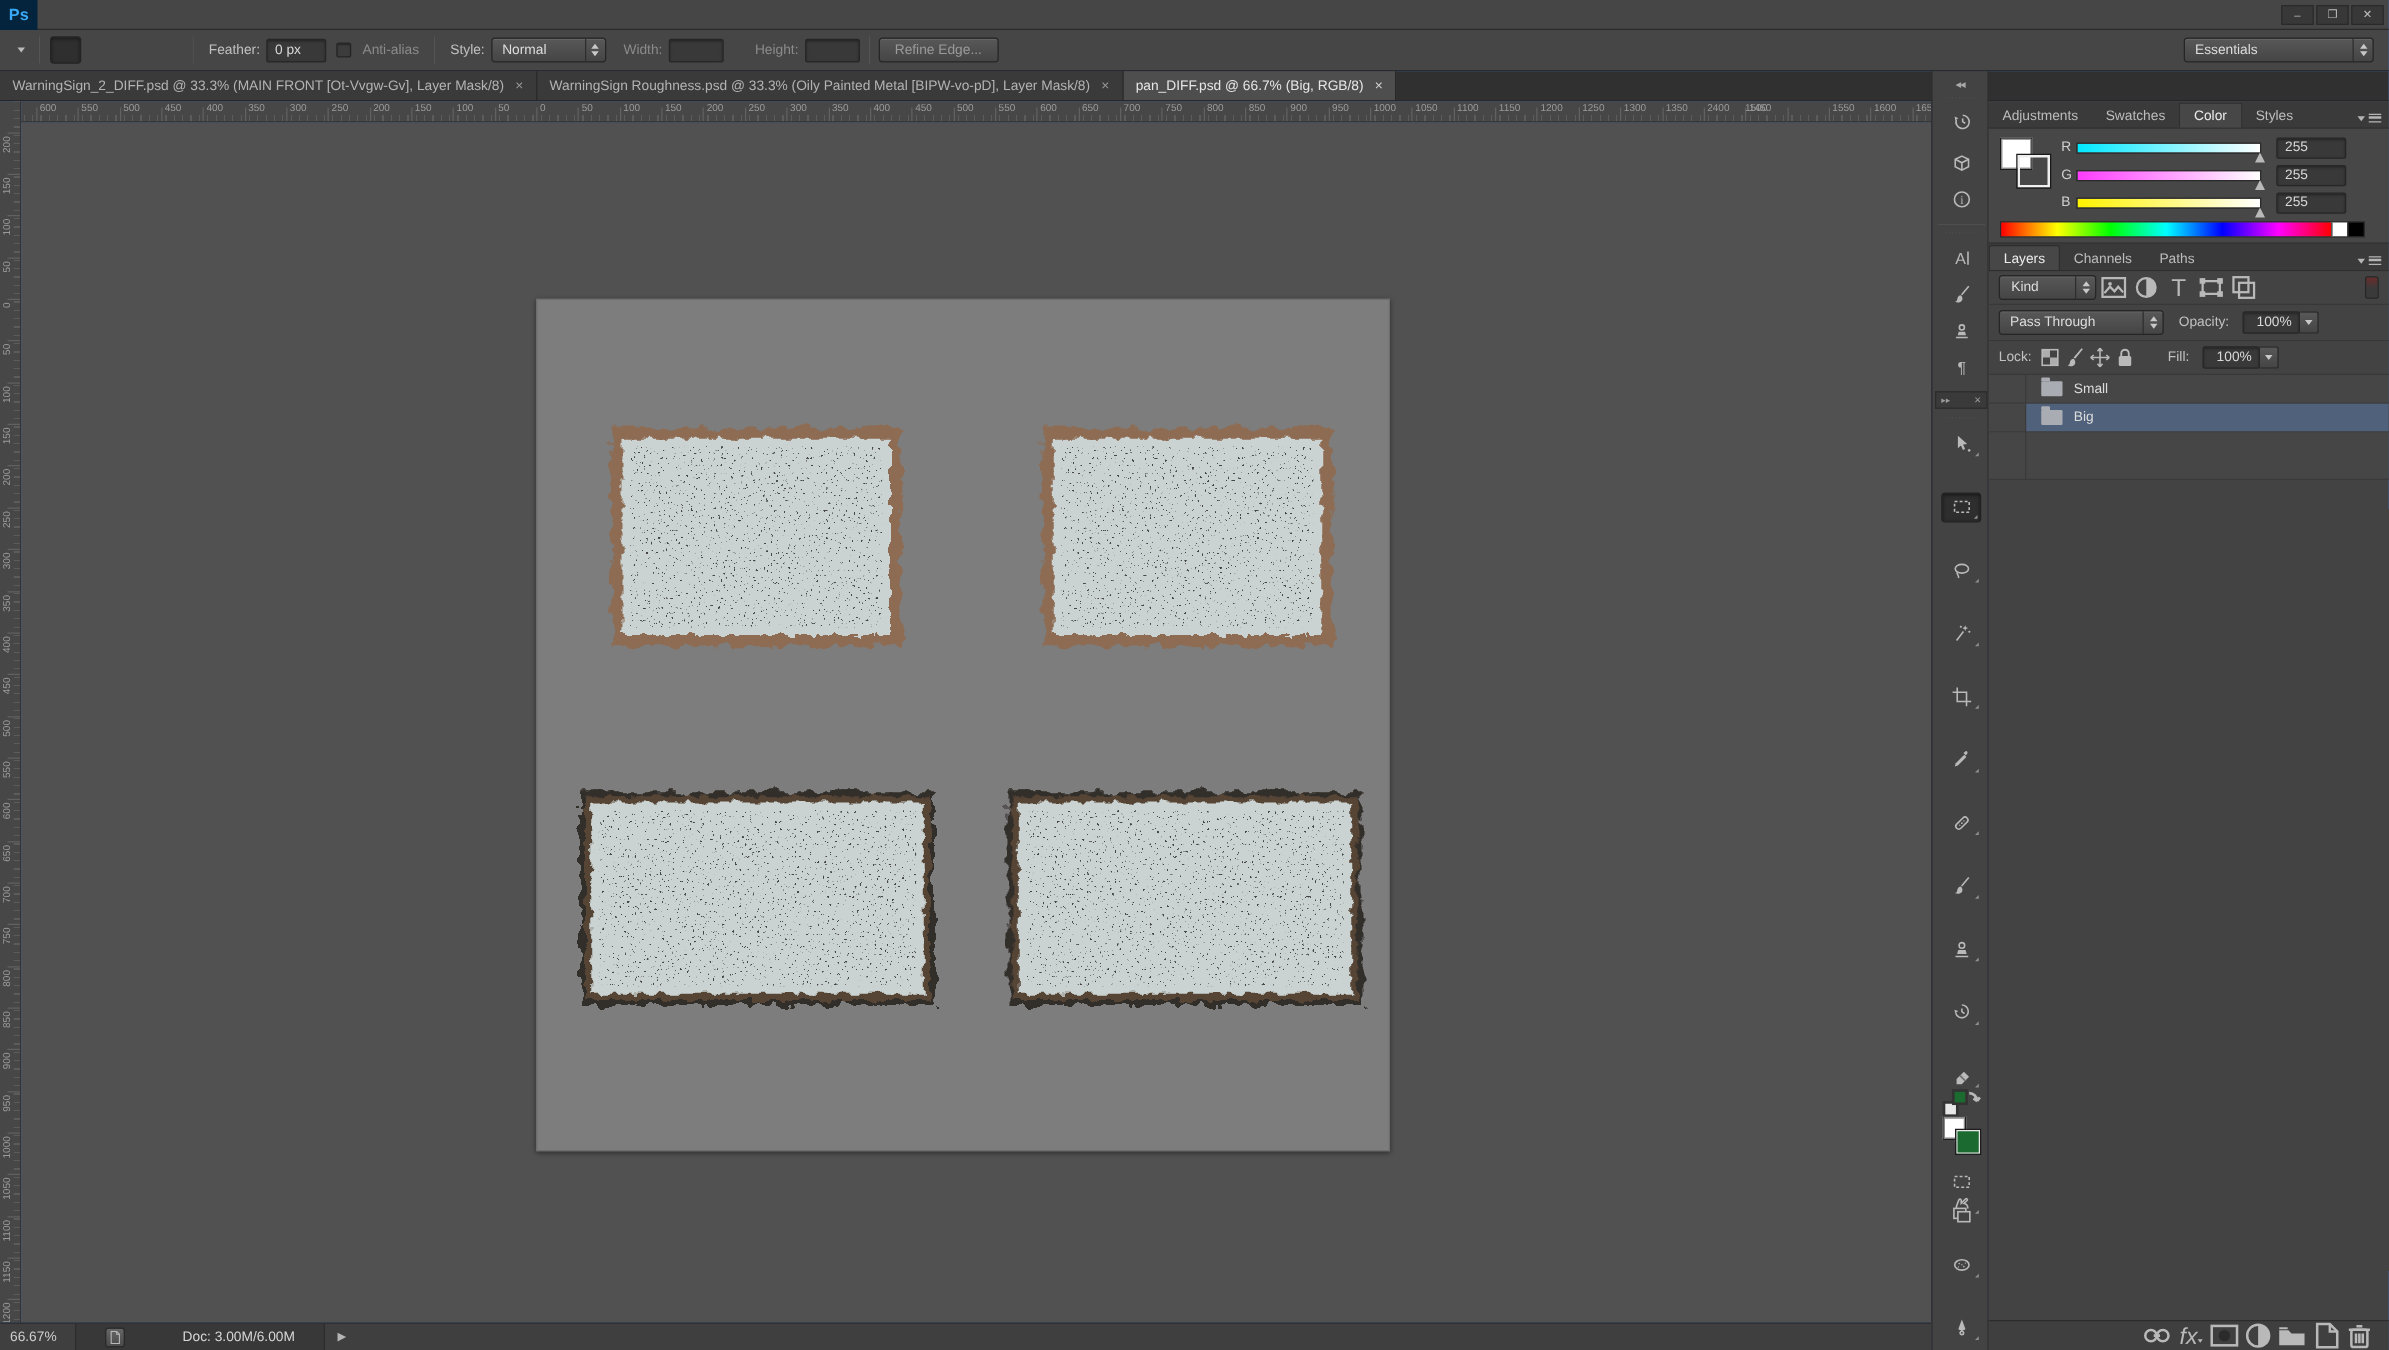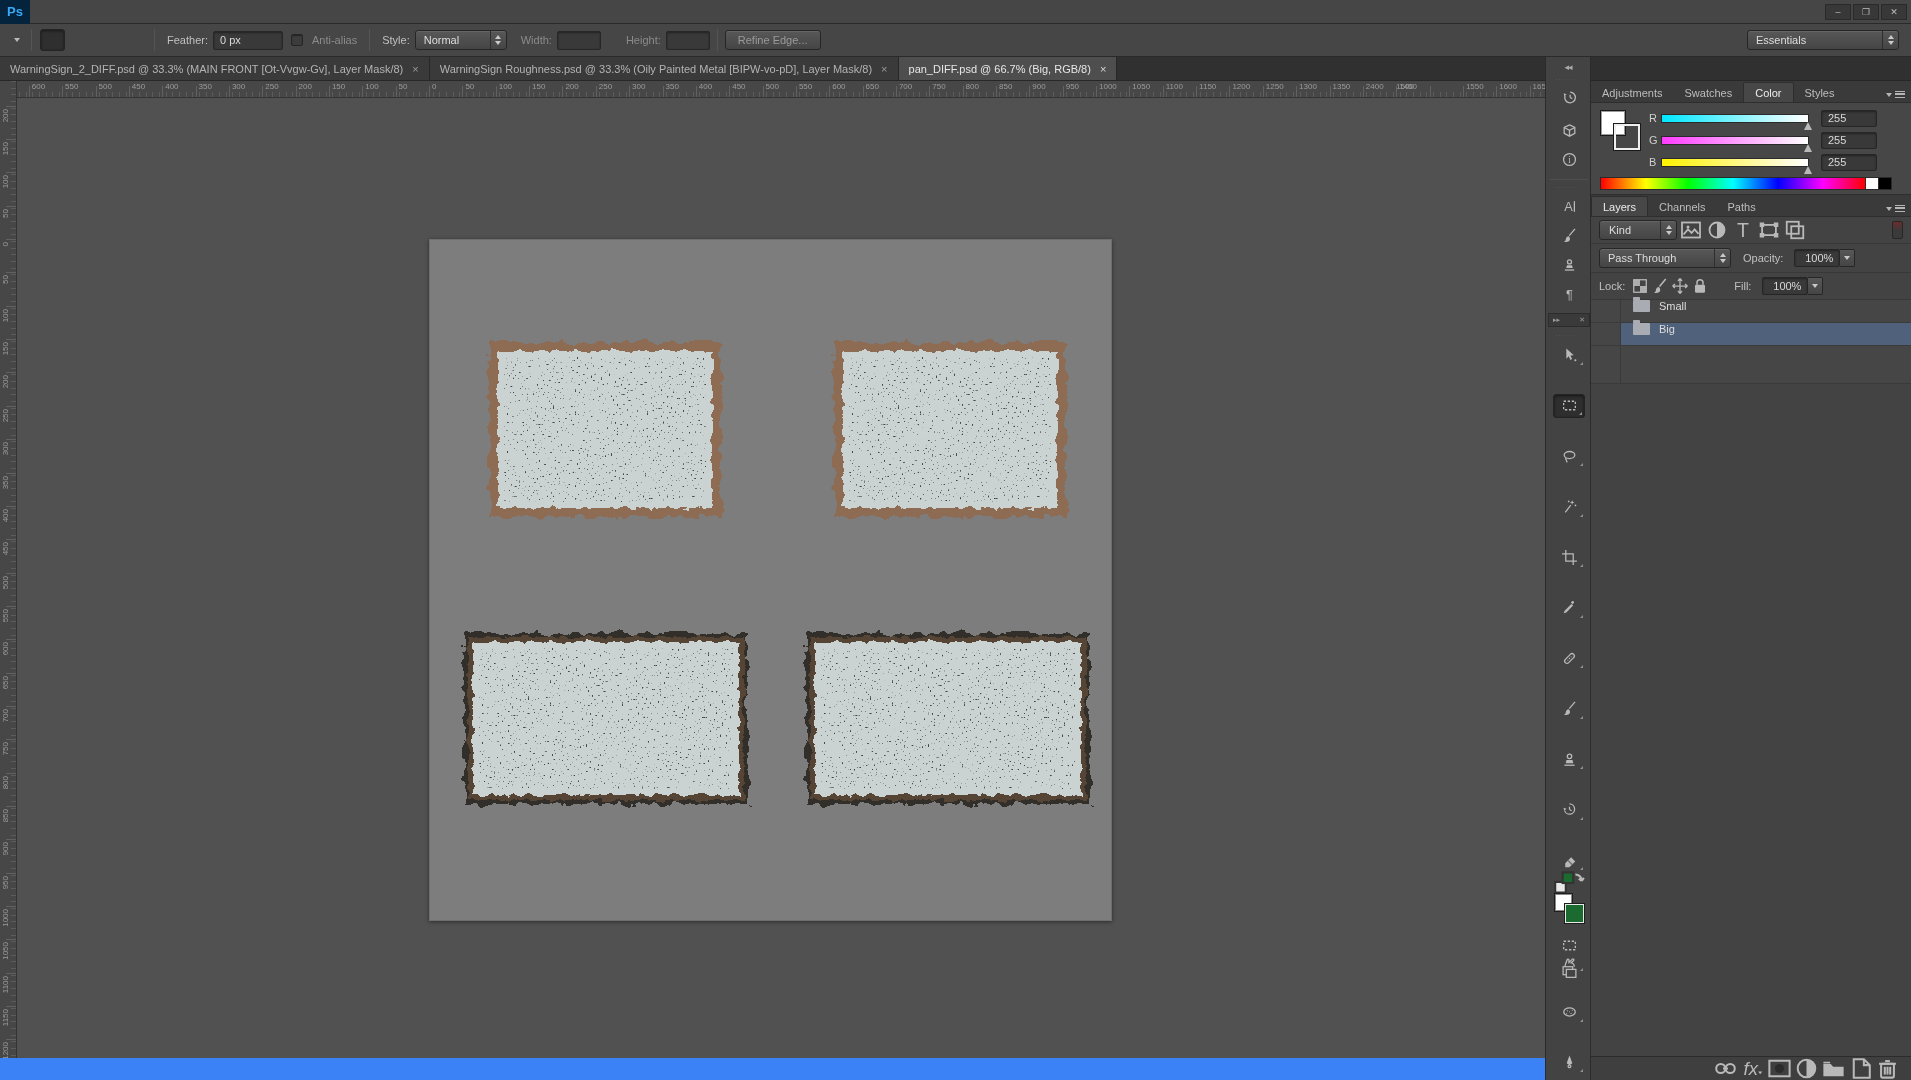--- a/index.html
+++ b/index.html
@@ -140,21 +140,21 @@
   .minidd{display:flex;align-items:center;margin-left:6px}
   .minidd .val{width:46px;height:18px;justify-content:flex-end}
   .minidd .dbtn{width:15px;height:18px;background:linear-gradient(#585858,#454545);
     border:1px solid #262626;border-left:none;border-radius:0 2px 2px 0;display:flex;align-items:center;justify-content:center}
   .lockic{width:20px;height:18px;display:flex;align-items:center;justify-content:center}
 
   #layer-list{position:relative}
   .layerrow{display:flex;align-items:center;height:23px;border-bottom:1px solid #3a3a3a;background:#464646}
   .layerrow.tall{height:38px}
   .eyecell{width:30px;height:100%;display:flex;align-items:center;justify-content:center;border-right:1px solid #3a3a3a;flex:none}
-  .rowbody{display:flex;align-items:flex-start;height:100%;flex:1;padding-left:6px}
+  .rowbody{display:flex;align-items:center;height:100%;flex:1;padding-left:6px}
   .layerrow.selected .rowbody{background:#50617b;color:#f0f0f0}
   .foldericon{width:17px;height:12px;background:#a9adb3;border-radius:1px;position:relative;margin-right:9px}
   .foldericon::before{content:"";position:absolute;left:0;top:-3px;width:7px;height:3px;background:#a9adb3;border-radius:1px 1px 0 0}
   .lname{font-size:11px;color:#dcdcdc}
   .thumb{width:32px;height:30px;border:1px solid #1f1f1f;background:#7d7d7d;position:relative;flex:none}
   .thumb .bar{position:absolute;left:2px;right:2px;bottom:3px;height:4px;background:#efefef}
   .thumb .bar::before{content:"";position:absolute;left:0;right:0;top:1.5px;height:1px;background:#111}
   .thumb .bar::after{content:"";position:absolute;left:45%;top:0;width:0;height:0;
     border-left:2.5px solid transparent;border-right:2.5px solid transparent;border-bottom:4px solid #111}
   .maskthumb{width:32px;height:30px;border:1px solid #1f1f1f;background:#fff;flex:none}
@@ -237,21 +237,21 @@
             <svg viewBox="0 0 16 16" class="ic">
               <rect x="2.5" y="3" width="8" height="7" stroke-dasharray="1.8 1.3"></rect>
               <rect x="6.5" y="7" width="7" height="6" stroke-dasharray="1.8 1.3"></rect>
               <rect class="f" x="6.5" y="7" width="4" height="3"></rect>
             </svg>
           </span>
         </div>
       </div>
     <div class="osep"></div>
     <span class="olabel">Feather:</span>
-    <div class="field" style="width:70px">0 px</div>
+    <div class="field" style="width:48px">0 px</div>
     <div class="checkbox"></div>
     <span class="olabel dim">Anti-alias</span>
     <div class="osep"></div>
     <span class="olabel">Style:</span>
     <div class="dd" style="width:92px">
       <span>Normal</span>
       <span class="spin">
           <span class="tri-up"></span>
           <span class="tri-dn"></span>
         </span>
@@ -931,14 +931,27 @@
               <line x1="6.6" y1="3.6" x2="9.4" y2="3.6"></line>
               <line x1="6.4" y1="7" x2="6.4" y2="11.6"></line>
               <line x1="8" y1="7" x2="8" y2="11.6"></line>
               <line x1="9.6" y1="7" x2="9.6" y2="11.6"></line>
             </svg>
           </div>
         </div>
     </div>
   </div>
 
+  <div id="statusbar">
+    <div id="zoom-field">66.67%</div>
+    <div id="doc-seg">
+      <div id="doc-icon">
+          <svg viewBox="0 0 16 16" class="ic">
+            <path d="M4.5 2.5 H9.5 L12 5 V13.5 H4.5 Z" stroke-width="1"></path>
+            <path d="M9.5 2.5 V5 H12" stroke-width="1"></path>
+          </svg>
+        </div>
+      <span>Doc: 3.00M/6.00M</span>
+    </div>
+    <span id="status-arrow">▶</span>
+  </div>
 
 </div>
 
 </body></html>

